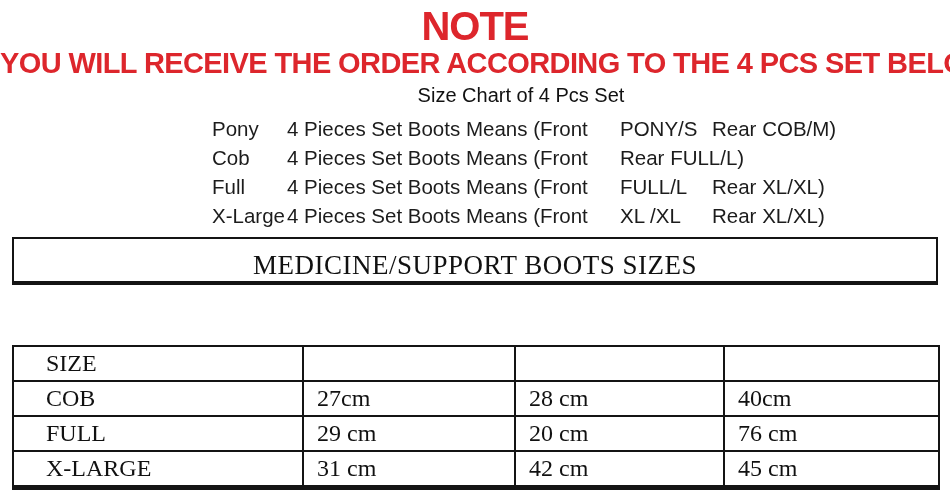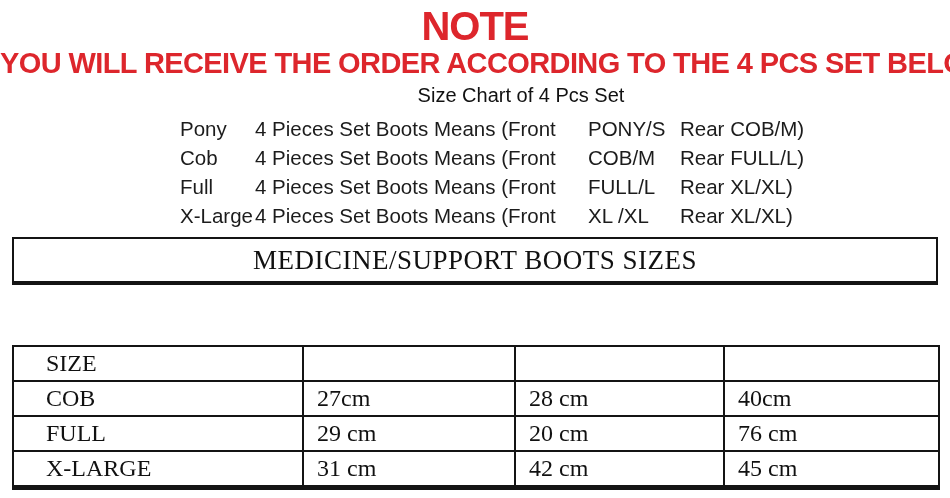--- a/index.html
+++ b/index.html
@@ -41,30 +41,31 @@
   .pcs-list {
     margin: 7px 0 0 180px;
     font-size: 20.5px;
     color: #1c1c1c;
   }
   .pcs-row {
     display: grid;
     grid-template-columns: 75px 333px 92px auto;
     line-height: 29px;
     white-space: nowrap;
+    margin-left: 32px;
   }
   .banner {
     box-sizing: border-box;
     margin: 7px 0 15px 12px;
     width: 926px;
     height: 48px;
     border: 2px solid #141414;
     border-bottom-width: 4px;
     display: flex;
-    align-items: center;
+    align-items: flex-end;
     justify-content: center;
     font-family: "Liberation Serif", serif;
     font-size: 27px;
     letter-spacing: 0.5px;
     color: #111111;
   }
   .sizes-table {
     position: absolute;
     top: 345px;
     left: 12px;
@@ -103,21 +104,20 @@
   <div class="pcs-list">
     <div class="pcs-row">
       <span>Pony</span>
       <span>4 Pieces Set Boots Means (Front</span>
       <span>PONY/S</span>
       <span>Rear COB/M)</span>
     </div>
     <div class="pcs-row">
       <span>Cob</span>
       <span>4 Pieces Set Boots Means (Front</span>
-      <span>COB/M</span>
       <span>Rear FULL/L)</span>
     </div>
     <div class="pcs-row">
       <span>Full</span>
       <span>4 Pieces Set Boots Means (Front</span>
       <span>FULL/L</span>
       <span>Rear XL/XL)</span>
     </div>
     <div class="pcs-row">
       <span>X-Large</span>

